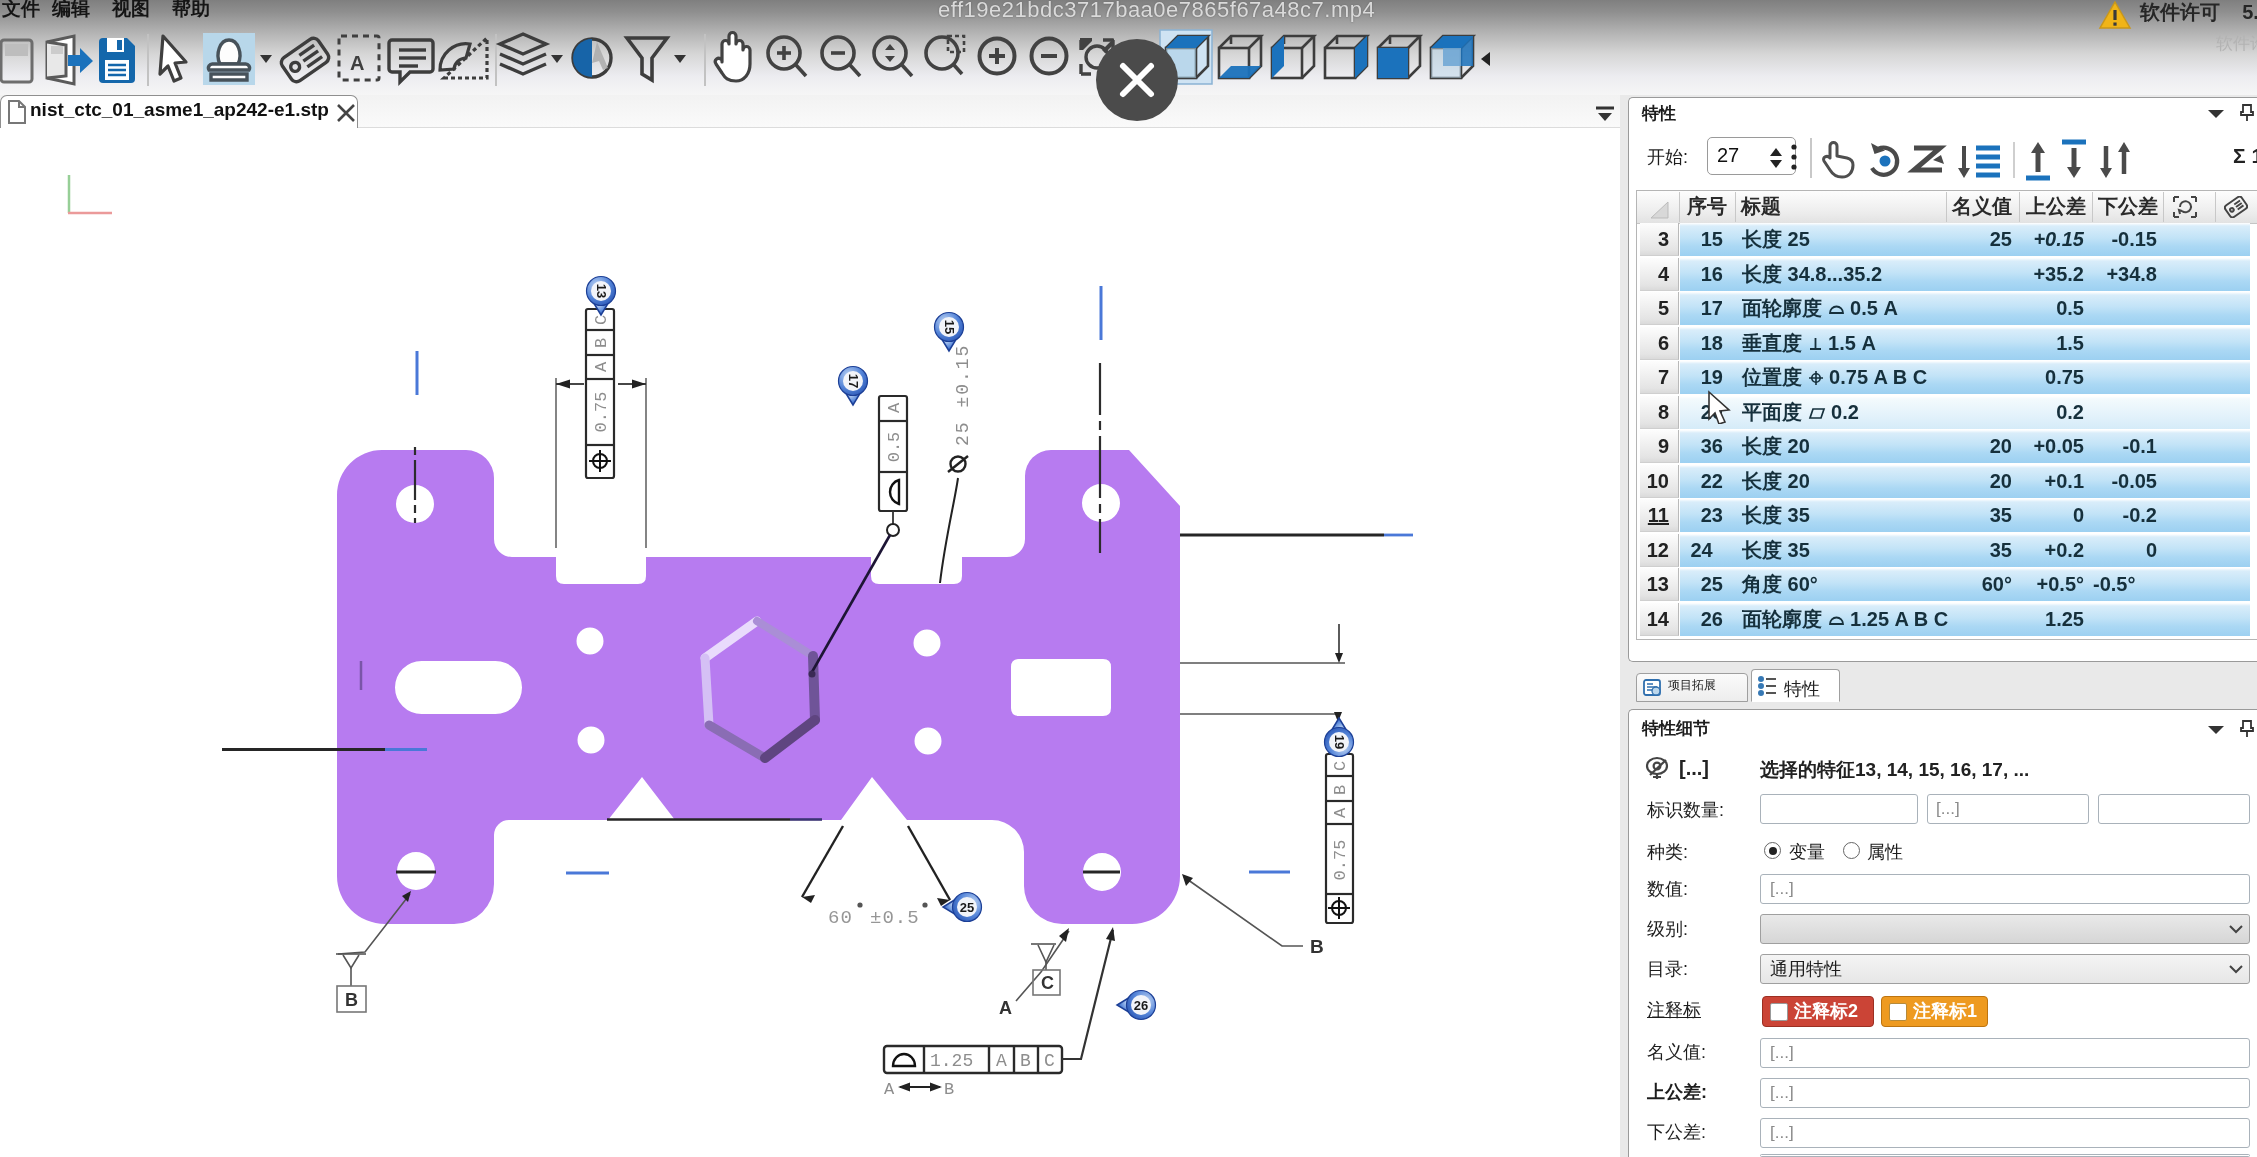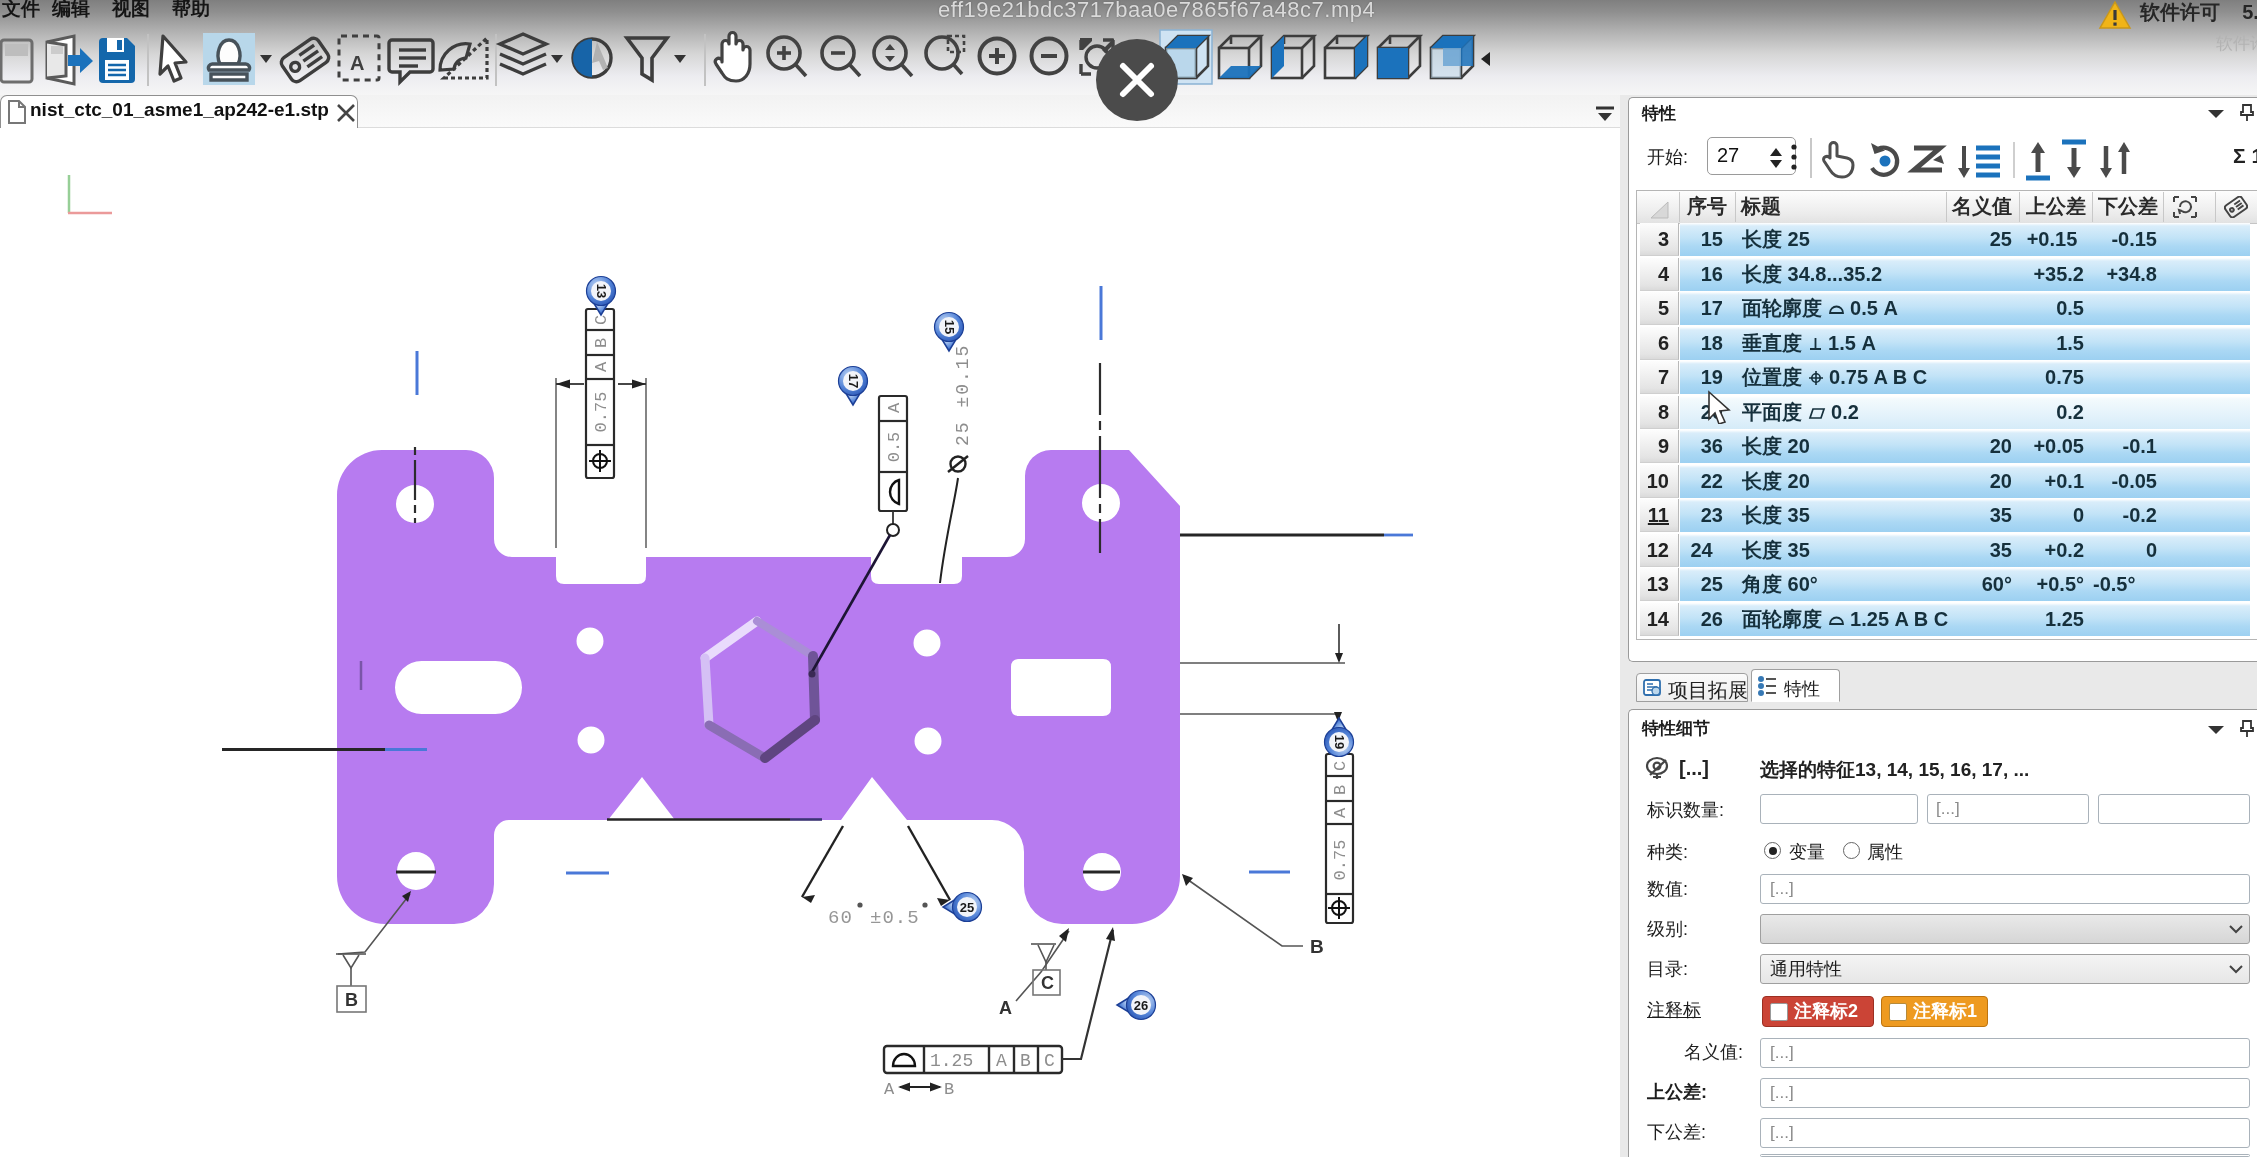--- a/index.html
+++ b/index.html
@@ -509,21 +509,21 @@
       <rect x="-10" y="-7" width="20" height="14" rx="3"></rect>
       <circle cx="-5" cy="0" r="1.8"></circle>
       <path d="M0 -3 h7 M0 0 h7 M0 3 h7"></path>
     </g>
   </svg>
 <div class="abs gut" style="top:223.0px;">3</div>
 <div class="abs trow" style="top:223.0px;"></div>
 <div class="tcell" style="left:1680px;top:223.0px;width:43px;text-align:right;">15</div>
 <div class="tcell" style="left:1742px;top:223.0px;">长度 25</div>
 <div class="tcell" style="left:1930px;top:223.0px;width:82px;text-align:right;">25</div>
-<div class="tcell" style="left:2020px;top:223.0px;width:64px;text-align:center;">+0.15</div>
+<div class="tcell" style="left:2020px;top:223.0px;width:64px;text-align:right;font-style:italic;">+0.15</div>
 <div class="tcell" style="left:2093px;top:223.0px;width:64px;text-align:right;">-0.15</div>
 <div class="abs gut" style="top:257.5px;">4</div>
 <div class="abs trow" style="top:257.5px;"></div>
 <div class="tcell" style="left:1680px;top:257.5px;width:43px;text-align:right;">16</div>
 <div class="tcell" style="left:1742px;top:257.5px;">长度 34.8...35.2</div>
 <div class="tcell" style="left:2020px;top:257.5px;width:64px;text-align:right;">+35.2</div>
 <div class="tcell" style="left:2093px;top:257.5px;width:64px;text-align:right;">+34.8</div>
 <div class="abs gut" style="top:292.0px;">5</div>
 <div class="abs trow" style="top:292.0px;"></div>
 <div class="tcell" style="left:1680px;top:292.0px;width:43px;text-align:right;">17</div>
@@ -598,21 +598,21 @@
 <svg class="abs" style="left:1705px;top:390px" width="30" height="34" viewBox="0 0 30 34">
     <path d="M4 2 L24 20 L15 21 L20 32 L14 34 L10 23 L4 29 Z" fill="#fff" stroke="#333" stroke-width="1.6"></path>
   </svg>
 
 <div class="abs" style="left:1636px;top:673px;width:112px;height:29px;background:linear-gradient(180deg,#fbfbfb,#ededed);border:1px solid #9f9f9f;border-radius:4px 4px 0 0;box-sizing:border-box;"></div>
 <svg class="abs" style="left:1642px;top:678px" width="22" height="20" viewBox="0 0 22 20">
     <rect x="2" y="2" width="16" height="15" rx="2" fill="#fff" stroke="#2f6fae" stroke-width="1.8"></rect>
     <path d="M5 6 h6 M5 9 h10 M5 12 h8" stroke="#2f6fae" stroke-width="1.6"></path>
     <circle cx="14" cy="13" r="4" fill="#bcd7ec" stroke="#2f6fae" stroke-width="1.3"></circle>
   </svg>
-<div class="abs" style="left:1668px;top:677px;font-size:20px;color:#222;">项目拓展</div>
+<div class="abs" style="left:1668px;top:677px;font-size:12px;color:#222;">项目拓展</div>
 <div class="abs" style="left:1751px;top:669px;width:89px;height:33px;background:#fff;border:1px solid #9f9f9f;border-bottom:1px solid #fff;border-radius:4px 4px 0 0;box-sizing:border-box;"></div>
 <svg class="abs" style="left:1757px;top:675px" width="22" height="22" viewBox="0 0 22 22">
     <g stroke="#3779b5" stroke-width="2">
       <circle cx="4" cy="4" r="2" fill="#3779b5"></circle>
       <circle cx="4" cy="11" r="2" fill="#3779b5"></circle>
       <circle cx="4" cy="18" r="2" fill="#3779b5"></circle>
       <path d="M9 4 h10 M9 11 h10 M9 18 h10" stroke="#555"></path>
     </g>
   </svg>
 <div class="abs" style="left:1784px;top:677px;font-size:18px;color:#222;">特性</div>
@@ -660,21 +660,21 @@
 <svg class="abs" style="left:2228px;top:964px" width="16" height="10">
     <path d="M2 2 l6 6 6-6" stroke="#444" stroke-width="2" fill="none"></path>
   </svg>
 <div class="abs formlabel" style="left:1647px;top:998px;text-decoration:underline;">注释标</div>
 <div class="abs" style="left:1762px;top:996px;width:112px;height:31px;background:#cb4436;border:1.5px solid #9c2f22;border-radius:4px;box-sizing:border-box;"></div>
 <div class="abs" style="left:1770px;top:1003px;width:16px;height:16px;background:#fff;border:1px solid #999;border-radius:2px;"></div>
 <div class="abs" style="left:1794px;top:999px;font-size:18px;font-weight:700;color:#fff;">注释标2</div>
 <div class="abs" style="left:1881px;top:996px;width:107px;height:31px;background:#ee9a20;border:1.5px solid #bd7410;border-radius:4px;box-sizing:border-box;"></div>
 <div class="abs" style="left:1889px;top:1003px;width:16px;height:16px;background:#fff;border:1px solid #b58a3a;border-radius:2px;"></div>
 <div class="abs" style="left:1913px;top:999px;font-size:18px;font-weight:700;color:#fff;">注释标1</div>
-<div class="abs formlabel" style="left:1647px;top:1040px;margin-left:37px;">名义值:</div>
+<div class="abs formlabel" style="left:1647px;top:1040px;">名义值:</div>
 <div class="abs inputbox" style="left:1760px;top:1038px;width:490px;height:30px;"></div>
 <div class="abs dots" style="left:1770px;top:1043px;">[...]</div>
 <div class="abs formlabel" style="left:1647px;top:1080px;font-weight:bold;">上公差:</div>
 <div class="abs inputbox" style="left:1760px;top:1078px;width:490px;height:30px;"></div>
 <div class="abs dots" style="left:1770px;top:1083px;">[...]</div>
 <div class="abs formlabel" style="left:1647px;top:1120px;">下公差:</div>
 <div class="abs inputbox" style="left:1760px;top:1118px;width:490px;height:30px;"></div>
 <div class="abs dots" style="left:1770px;top:1123px;">[...]</div>
 <div class="abs inputbox" style="left:1760px;top:1154px;width:490px;height:3px;"></div>
 

